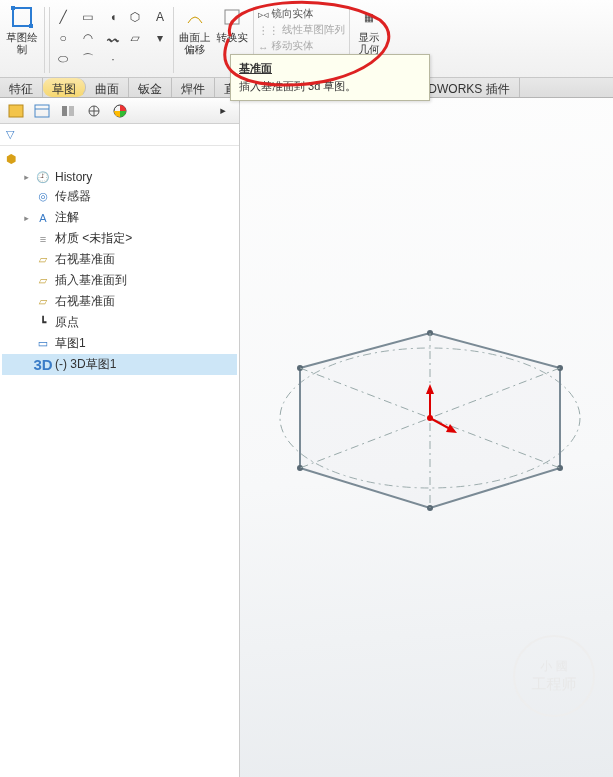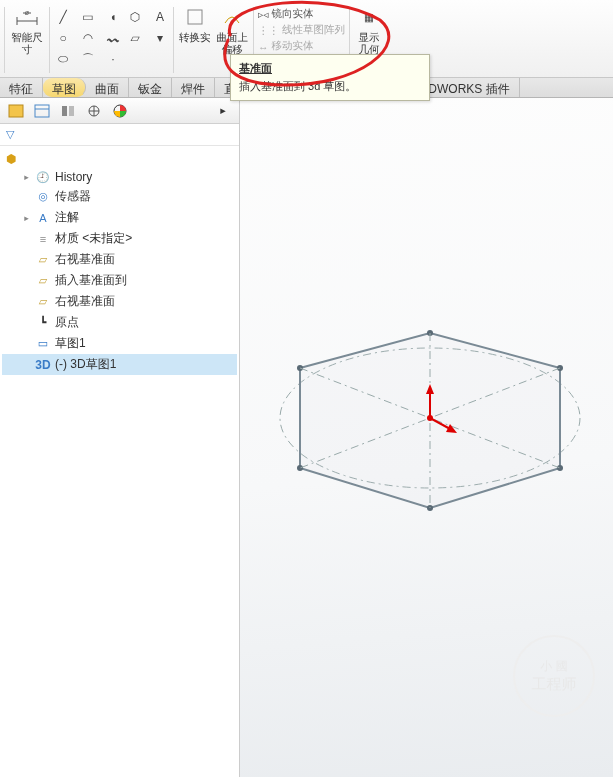--- a/index.html
+++ b/index.html
@@ -41,31 +41,32 @@
 
 .viewport { flex:1; background:linear-gradient(175deg,#fdfdfd 0%,#f7f8f9 55%,#e9ecef 100%); position:relative;}
 .watermark { position:absolute; right:18px; bottom:60px; width:82px; height:82px; border:2px solid #eee; border-radius:50%; display:flex; flex-direction:column; align-items:center; justify-content:center; color:#e8e8e8; font-size:12px;}
 
 svg text { user-select:none; }
 </style>
 </head>
 <body>
 
 <div class="ribbon">
-  <div class="ribbon-sep"></div>
   <div class="ribbon-btn big">
     <span class="ico">
-        <svg width="24" height="20">
-          <path d="M2 14 L22 14 M2 10v8 M22 10v8 M8 6h8" stroke="#555" fill="none"></path>
-          <text x="12" y="8" font-size="7" text-anchor="middle" fill="#555">ø</text>
+        <svg width="24" height="24">
+          <rect x="3" y="3" width="18" height="18" fill="none" stroke="#2b7cd3" stroke-width="2"></rect>
+          <rect x="1" y="1" width="4" height="4" fill="#2b7cd3"></rect>
+          <rect x="19" y="19" width="4" height="4" fill="#2b7cd3"></rect>
         </svg>
       </span>
-    <span style="white-space:pre-line">智能尺
-寸</span>
-  </div>
+    <span style="white-space:pre-line">草图绘
+制</span>
+  </div>
+  <div class="ribbon-sep"></div>
   <div class="ribbon-sep"></div>
   <div class="mini-grid">
     <span class="c">╱</span>
     <span class="c">▭</span>
     <span class="c">◖</span>
     <span class="c">○</span>
     <span class="c">◠</span>
     <span class="c">〰</span>
     <span class="c">⬭</span>
     <span class="c">⌒</span>
@@ -74,33 +75,33 @@
   <div class="mini-grid" style="grid-template-columns:repeat(2,22px)">
     <span class="c">⬡</span>
     <span class="c">A</span>
     <span class="c">▱</span>
     <span class="c">▾</span>
   </div>
   <div class="ribbon-sep"></div>
   <div class="ribbon-btn">
     <span class="ico">
         <svg width="20" height="20">
-          <rect x="3" y="3" width="14" height="14" fill="none" stroke="#888"></rect>
-        </svg>
-      </span>
-    <span>转换实</span>
-  </div>
-  <div class="ribbon-btn">
-    <span class="ico">
-        <svg width="20" height="20">
           <path d="M3 16 Q10 4 17 16" fill="none" stroke="#c90"></path>
         </svg>
       </span>
     <span style="white-space:pre-line">曲面上
 偏移</span>
+  </div>
+  <div class="ribbon-btn">
+    <span class="ico">
+        <svg width="20" height="20">
+          <rect x="3" y="3" width="14" height="14" fill="none" stroke="#888"></rect>
+        </svg>
+      </span>
+    <span>转换实</span>
   </div>
   <div class="ribbon-sep"></div>
   <div class="right-list">
     <div>
         <span>▹◃</span>
         <span>镜向实体</span>
       </div>
     <div class="dim">
         <span>⋮⋮</span>
         <span>线性草图阵列</span>
@@ -223,21 +224,21 @@
           <span class="ticon" style="color:#333">┗</span>
           <span>原点</span>
         </div>
       <div class="tree-item">
           <span class="exp"></span>
           <span class="ticon" style="color:#3a7cc7">▭</span>
           <span>草图1</span>
         </div>
       <div class="tree-item sel">
           <span class="exp"></span>
-          <span class="ticon" style="color:#3a7cc7;font-size:12px;font-weight:bold">3D</span>
+          <span class="ticon" style="color:#3a7cc7;font-size:15px;font-weight:bold">3D</span>
           <span>(-) 3D草图1</span>
         </div>
     </div>
   </div>
 
   <div class="viewport">
     <svg width="100%" height="100%" viewBox="0 0 373 679">
 
       <ellipse cx="190" cy="320" rx="150" ry="70" fill="none" stroke="#9aa" stroke-width="1" stroke-dasharray="8 4 2 4"></ellipse>
 

